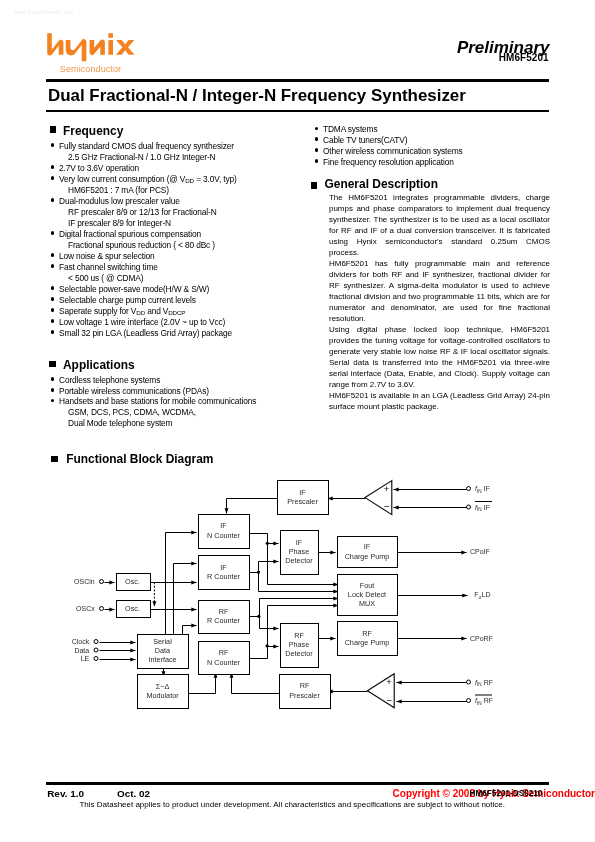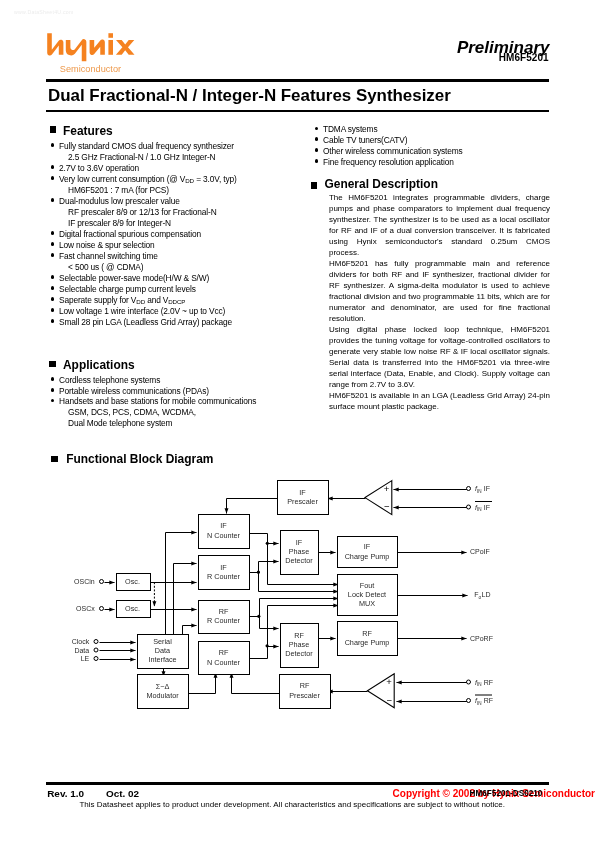--- a/index.html
+++ b/index.html
@@ -37,21 +37,21 @@
   .rl{line-height:10.83px;}
   .al{line-height:10.65px;}
 
   .gd{font-size:7.98px;line-height:11.0px;text-align:justify;margin-left:19px;}
   .gd p{margin:0;}
   sub{font-size:6.2px;vertical-align:baseline;position:relative;top:1.6px;}
 
   
   .rule-foot{left:46px;top:782.3px;width:503px;height:2.7px;background:#000;}
   .f-rev{left:47.2px;top:787.8px;font-size:9.95px;font-weight:bold;}
-  .f-date{left:106px;top:787.8px;font-size:9.95px;font-weight:bold;}
+  .f-date{left:117px;top:787.8px;font-size:9.95px;font-weight:bold;}
   .f-copy{left:0;right:0;top:787.8px;text-align:right;font-size:10px;font-weight:bold;color:#FF0000;}
   .f-part{right:52.6px;top:789.4px;font-size:8.2px;font-weight:bold;}
   .f-note{left:79.4px;top:799.6px;text-align:left;font-size:8.0px;white-space:nowrap;}
 
   
   #bd{left:0px;top:0px;}
 </style>
 </head>
 <body>
 
@@ -75,46 +75,47 @@
         <path d="M70.0 10.0 h5.7 l3.5 4.6 l3.5 -4.6 h5.6 l-6.3 7.3 l6.5 7.5 h-5.8 l-3.5 -4.5 l-3.5 4.5 h-5.8 l6.5 -7.5 z"></path>
       </g>
     </svg>
   </div>
   <div class="abs logo-sub">Semiconductor</div>
 
   <div class="abs prelim">Preliminary</div>
   <div class="abs partno">HM6F5201</div>
 
   <div class="abs rule-thick"></div>
-  <div class="abs doc-title">Dual Fractional-N / Integer-N Features Synthesizer</div>
+  <div class="abs doc-title">Dual Fractional-N / Integer-N Frequency Synthesizer</div>
   <div class="abs rule-thin"></div>
 
   <div class="abs" style="left:46px;top:123.5px;width:250px;">
     <div style="position:relative;height:17px;">
       <span class="sq" style="left:3.7px;top:2.8px;"></span>
-      <span class="sec-h" style="position:absolute;left:17px;top:0;">Features</span>
+      <span class="sec-h" style="position:absolute;left:17px;top:0;">Frequency</span>
     </div>
     <div class="lst" id="features-list">
         <div class="bi">Fully standard CMOS dual frequency synthesizer</div>
         <div class="sub">2.5 GHz Fractional-N / 1.0 GHz Integer-N</div>
         <div class="bi">2.7V to 3.6V operation</div>
         <div class="bi">Very low current consumption (@ V<sub>DD</sub> = 3.0V, typ)</div>
         <div class="sub">HM6F5201 : 7 mA (for PCS)</div>
         <div class="bi">Dual-modulus low prescaler value</div>
         <div class="sub">RF prescaler 8/9 or 12/13 for Fractional-N</div>
         <div class="sub">IF prescaler 8/9 for Integer-N</div>
         <div class="bi">Digital fractional spurious compensation</div>
+        <div class="sub">Fractional spurious reduction ( &lt; 80 dBc )</div>
         <div class="bi">Low noise &amp; spur selection</div>
         <div class="bi">Fast channel switching time</div>
         <div class="sub">&lt; 500 us ( @ CDMA)</div>
         <div class="bi">Selectable power-save mode(H/W &amp; S/W)</div>
         <div class="bi">Selectable charge pump current levels</div>
         <div class="bi">Saperate supply for V<sub>DD</sub> and V<sub>DDCP</sub></div>
         <div class="bi">Low voltage 1 wire interface (2.0V ~ up to Vcc)</div>
-        <div class="bi">Small 28 pin LGA (Leadless Grid Array) package</div>
+        <div class="bi">Small 32 pin LGA (Leadless Grid Array) package</div>
       </div>
   </div>
 
   <div class="abs" style="left:46px;top:358px;width:265px;">
     <div style="position:relative;height:17px;">
       <span class="sq" style="left:3.4px;top:2.5px;"></span>
       <span class="sec-h" style="position:absolute;left:17px;top:0;">Applications</span>
     </div>
     <div class="lst al" id="applications-list">
         <div class="bi">Cordless telephone systems</div>

